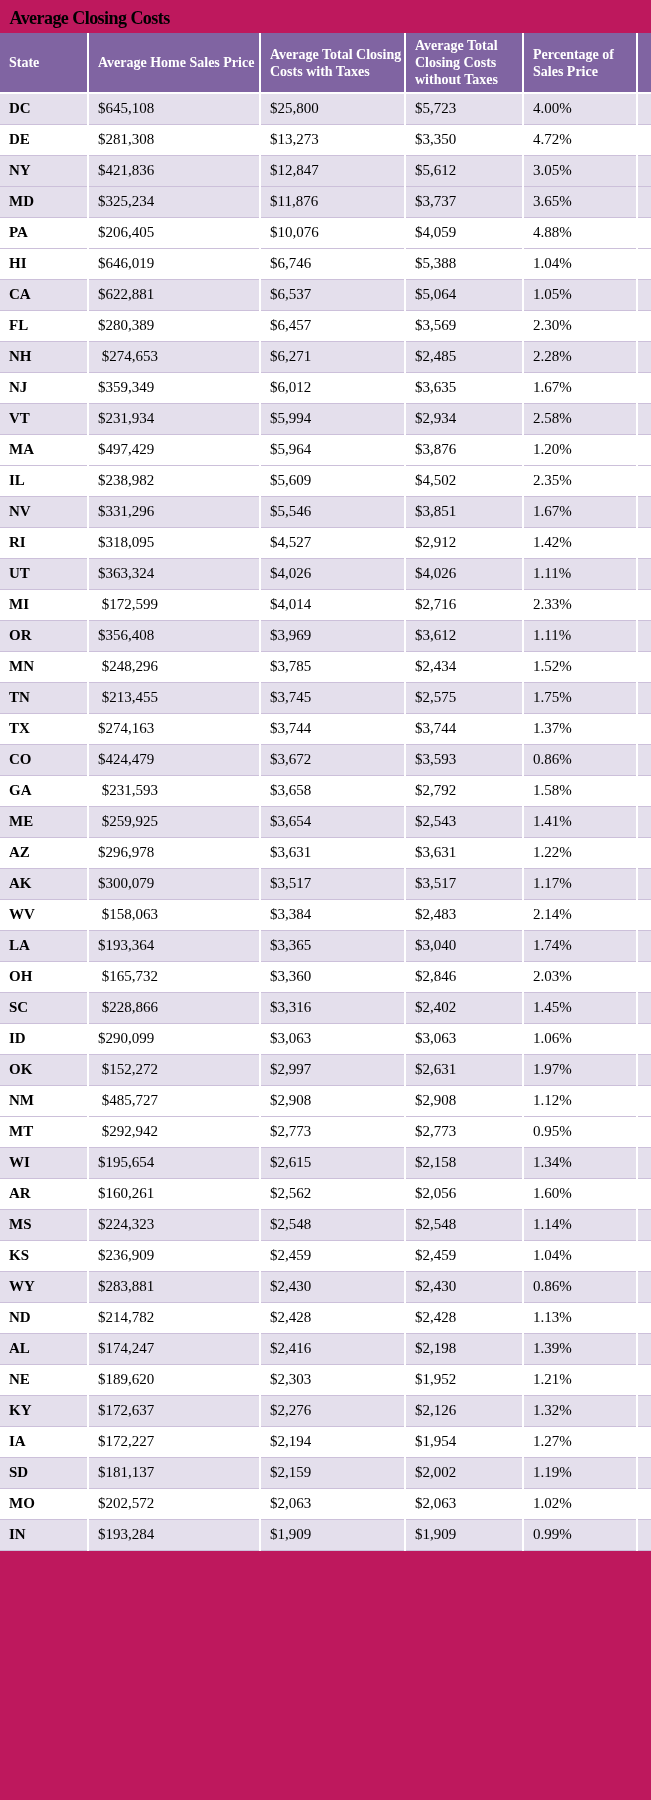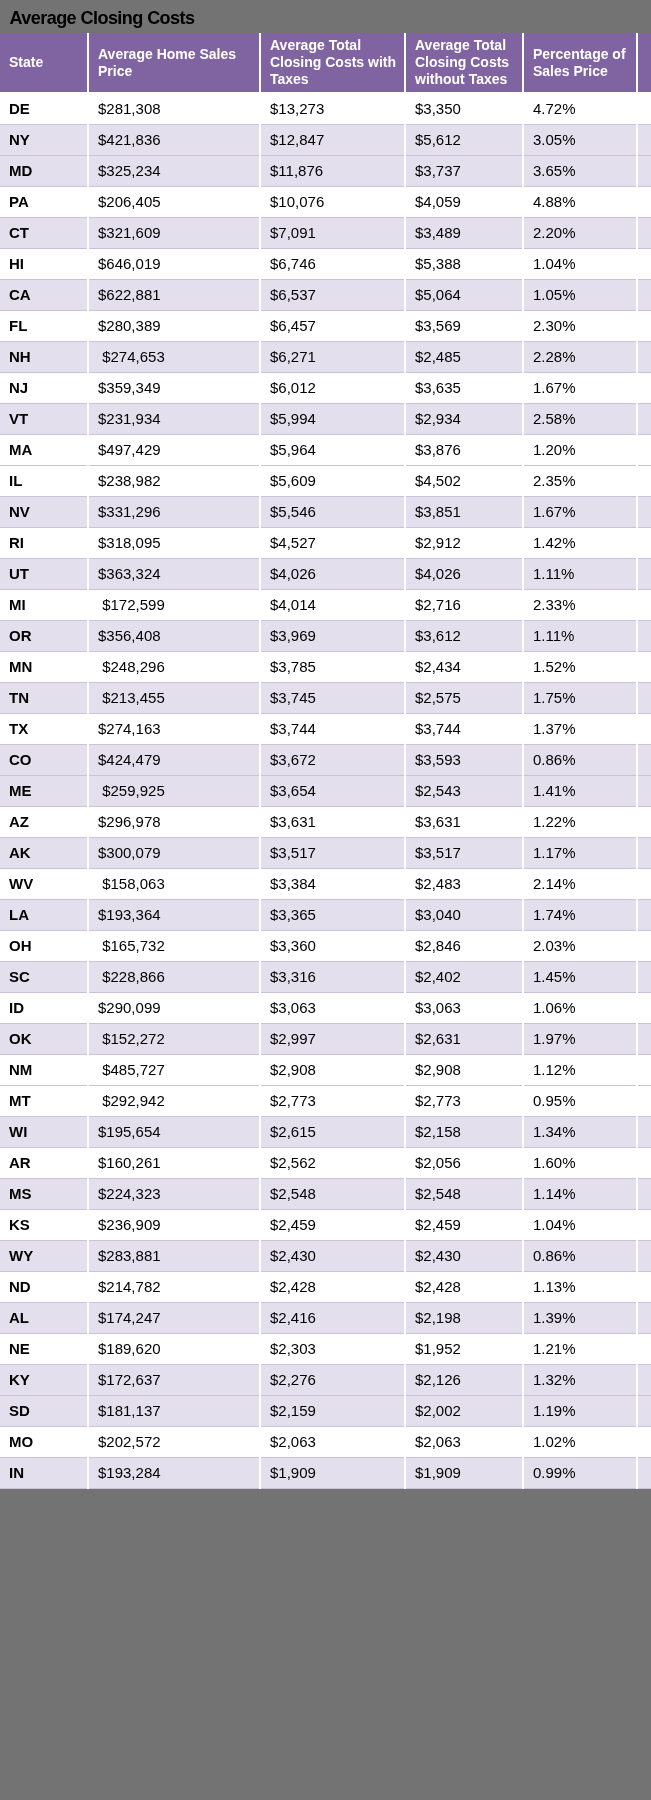--- a/index.html
+++ b/index.html
@@ -3,21 +3,21 @@
 <meta charset="utf-8">
 <style>
   html, body { margin: 0; padding: 0; }
   body {
     width: 651px;
     height: 1800px;
     background: #ffffff;
     font-family: "Liberation Sans", sans-serif;
     color: #000000;
   }
-  .page { width: 651px; height: 1800px; background: #737373; overflow: hidden; }
+  .page { width: 651px; height: 1800px; background: #be185d; overflow: hidden; font-family: Liberation Serif, serif; }
 
   .title {
     height: 33px;
     box-sizing: border-box;
     padding: 7px 0 0 10px;
     font-size: 19px;
     font-weight: bold;
     letter-spacing: -0.6px;
     color: #000000;
     transform: scaleX(0.95);
@@ -91,20 +91,28 @@
       <tr>
         <th>State</th>
         <th>Average Home Sales Price</th>
         <th>Average Total Closing Costs with Taxes</th>
         <th>Average Total Closing Costs without Taxes</th>
         <th>Percentage of Sales Price</th>
         <th></th>
       </tr>
     </thead>
     <tbody id="table-body">
+        <tr class="odd">
+          <td class="state">DC</td>
+          <td>$645,108</td>
+          <td>$25,800</td>
+          <td>$5,723</td>
+          <td>4.00%</td>
+          <td></td>
+        </tr>
         <tr class="even">
           <td class="state">DE</td>
           <td>$281,308</td>
           <td>$13,273</td>
           <td>$3,350</td>
           <td>4.72%</td>
           <td></td>
         </tr>
         <tr class="odd">
           <td class="state">NY</td>
@@ -123,28 +131,20 @@
           <td></td>
         </tr>
         <tr class="even">
           <td class="state">PA</td>
           <td>$206,405</td>
           <td>$10,076</td>
           <td>$4,059</td>
           <td>4.88%</td>
           <td></td>
         </tr>
-        <tr class="odd">
-          <td class="state">CT</td>
-          <td>$321,609</td>
-          <td>$7,091</td>
-          <td>$3,489</td>
-          <td>2.20%</td>
-          <td></td>
-        </tr>
         <tr class="even">
           <td class="state">HI</td>
           <td>$646,019</td>
           <td>$6,746</td>
           <td>$5,388</td>
           <td>1.04%</td>
           <td></td>
         </tr>
         <tr class="odd">
           <td class="state">CA</td>
@@ -267,20 +267,28 @@
           <td></td>
         </tr>
         <tr class="odd">
           <td class="state">CO</td>
           <td>$424,479</td>
           <td>$3,672</td>
           <td>$3,593</td>
           <td>0.86%</td>
           <td></td>
         </tr>
+        <tr class="even">
+          <td class="state">GA</td>
+          <td> $231,593</td>
+          <td>$3,658</td>
+          <td>$2,792</td>
+          <td>1.58%</td>
+          <td></td>
+        </tr>
         <tr class="odd">
           <td class="state">ME</td>
           <td> $259,925</td>
           <td>$3,654</td>
           <td>$2,543</td>
           <td>1.41%</td>
           <td></td>
         </tr>
         <tr class="even">
           <td class="state">AZ</td>
@@ -427,20 +435,28 @@
           <td></td>
         </tr>
         <tr class="odd">
           <td class="state">KY</td>
           <td>$172,637</td>
           <td>$2,276</td>
           <td>$2,126</td>
           <td>1.32%</td>
           <td></td>
         </tr>
+        <tr class="even">
+          <td class="state">IA</td>
+          <td>$172,227</td>
+          <td>$2,194</td>
+          <td>$1,954</td>
+          <td>1.27%</td>
+          <td></td>
+        </tr>
         <tr class="odd">
           <td class="state">SD</td>
           <td>$181,137</td>
           <td>$2,159</td>
           <td>$2,002</td>
           <td>1.19%</td>
           <td></td>
         </tr>
         <tr class="even">
           <td class="state">MO</td>

